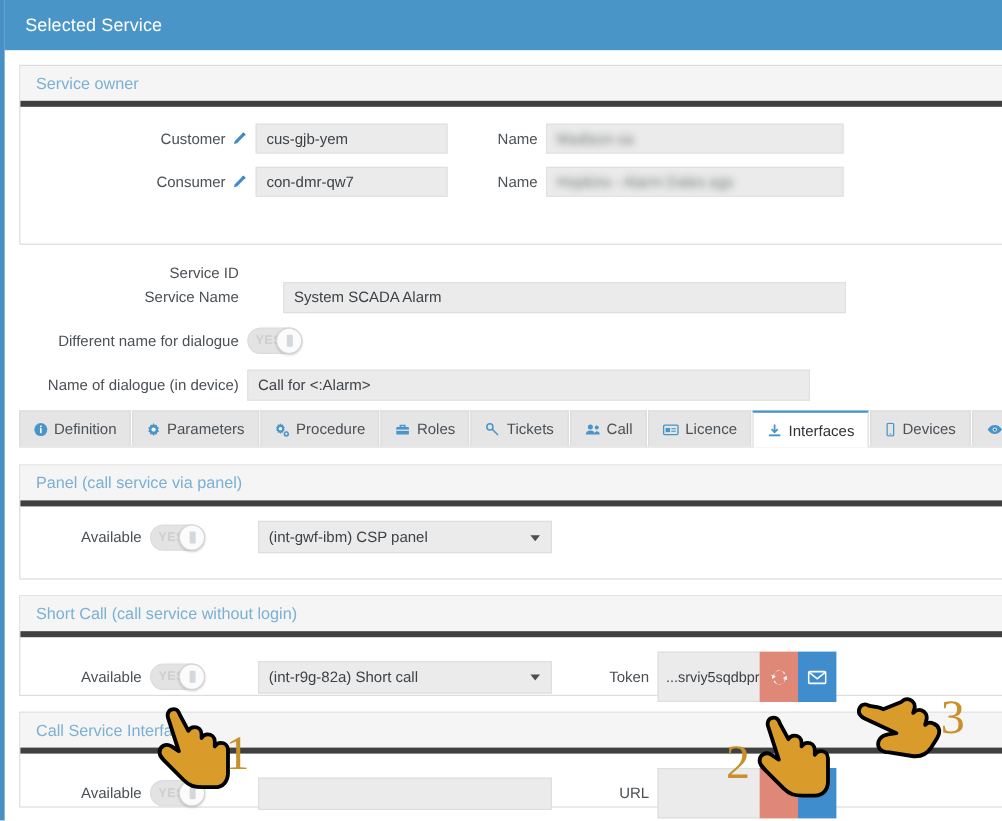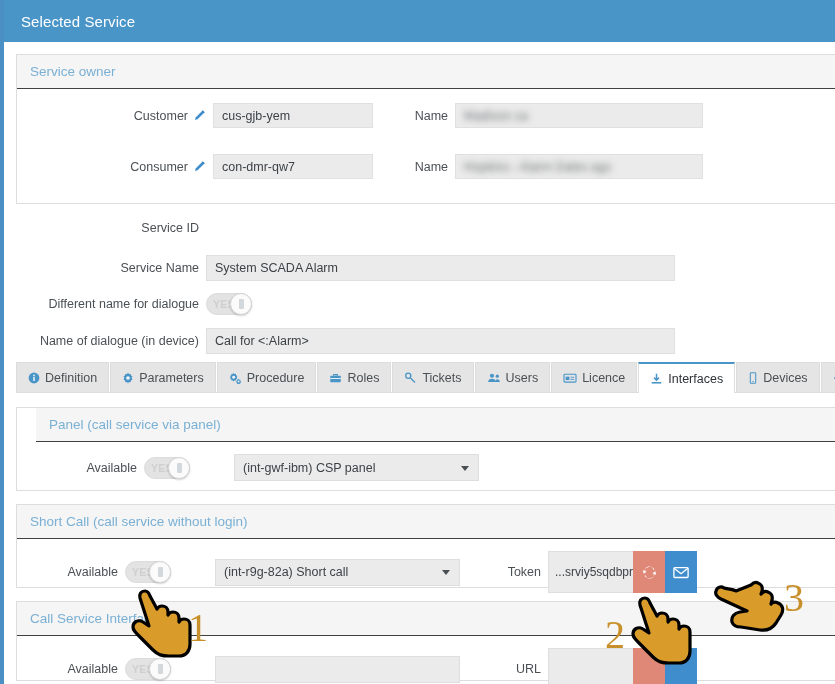--- a/index.html
+++ b/index.html
@@ -44,21 +44,21 @@
   }
 
   
   .card {
     border: 1px solid #dddddd;
     background: #ffffff;
     width: 820px;
   }
   .card-head {
     background: #f5f5f5;
-    border-bottom: 1px solid #404040;
+    border-bottom: 5px solid #404040;
     height: 34px;
     display: flex; align-items: center;
     padding-left: 13px;
   }
   .card-head-title {
     color: #7ab0d4;
     font-size: 13.5px;
   }
   .card-body { padding: 10px 0 12px 0; }
 
@@ -218,21 +218,21 @@
   </div>
 
   <div class="body-area">
 
     <div class="card" style="height:150px;">
       <div class="card-head">
         <span class="card-head-title">Service owner</span>
       </div>
       <div class="card-body" style="padding-top:14px;">
 
-        <div class="frow" style="margin-bottom:26px;">
+        <div class="frow" style="margin-bottom:11px;">
           <span class="flabel" style="width:196px;">
             <span>Customer</span>
             <span class="pencil">
               <svg width="13" height="13" viewBox="0 0 16 16">
                 <path d="M12.1 1.6 14.4 3.9 5.6 12.7 2.4 13.6 3.3 10.4Z" fill="#3f8dcc"></path>
                 <path d="M11.4 2.3 13.7 4.6" stroke="#2d6fa5" stroke-width="1"></path>
               </svg>
             </span>
           </span>
           <span class="ftext" style="width:160px;">cus-gjb-yem</span>
@@ -253,25 +253,25 @@
           <span class="ftext" style="width:160px;">con-dmr-qw7</span>
           <span class="flabel" style="width:82px;">Name</span>
           <span class="ftext blurred" style="width:248px;">Hopkins - Alarm Dales ags</span>
         </div>
 
       </div>
     </div>
 
     <div style="padding-top:17px;">
 
-      <div class="frow" style="margin-bottom:20px;">
+      <div class="frow" style="margin-bottom:0;">
         <span class="flabel" style="width:190px;">Service ID</span>
       </div>
 
-      <div class="frow" style="margin-bottom:12px;">
+      <div class="frow" style="margin-bottom:12px;gap:30px;">
         <span class="flabel" style="width:190px;">Service Name</span>
         <span class="ftext" style="width:469px;height:26px;">System SCADA Alarm</span>
       </div>
 
       <div class="frow" style="margin-bottom:13px;">
         <span class="flabel" style="width:190px;">Different name for dialogue</span>
         <span class="toggle">
           <span class="tlabel">YES</span>
           <span class="knob">
               <i></i>
@@ -344,21 +344,21 @@
 
       <div class="tab">
         <span class="ticon">
           <svg width="14" height="12" viewBox="0 0 18 16">
               <circle cx="6.3" cy="5" r="2.8" fill="#4a95c8"></circle>
               <path d="M1.2 13.4c0-2.7 2.3-4.3 5.1-4.3s5.1 1.6 5.1 4.3z" fill="#4a95c8"></path>
               <circle cx="13.4" cy="5.6" r="2.2" fill="#4a95c8"></circle>
               <path d="M10.6 13.4c0-2.2 1.3-3.6 2.8-3.6s3.4 1.1 3.4 3.6z" fill="#4a95c8"></path>
             </svg>
         </span>
-        <span>Users</span>
+        <span>Call</span>
       </div>
 
       <div class="tab">
         <span class="ticon">
           <svg width="14" height="12" viewBox="0 0 18 16">
               <rect x="1" y="3" width="16" height="10.5" rx="1.2" fill="none" stroke="#4a95c8" stroke-width="1.5"></rect>
               <rect x="3.2" y="6.2" width="5" height="4.6" fill="#4a95c8"></rect>
               <rect x="9.6" y="6.4" width="5" height="1.2" fill="#4a95c8"></rect>
               <rect x="9.6" y="9.2" width="5" height="1.2" fill="#4a95c8"></rect>
             </svg>
@@ -392,21 +392,21 @@
               <path d="M1 8c2.4-3.6 5-5 8-5s5.6 1.4 8 5c-2.4 3.6-5 5-8 5s-5.6-1.4-8-5z" fill="#4a95c8"></path>
               <circle cx="9" cy="8" r="2.4" fill="#eaf3f9"></circle>
               <circle cx="9" cy="8" r="1.3" fill="#2d6fa5"></circle>
             </svg>
         </span>
 
       </div>
 
     </div>
 
-    <div class="card" style="margin-top:14px;height:84px;padding-left:19px;">
+    <div class="card" style="margin-top:14px;height:96px;">
       <div class="card-head">
         <span class="card-head-title">Panel (call service via panel)</span>
       </div>
       <div class="card-body" style="padding-top:12px;">
         <div class="frow" style="margin-bottom:0;">
           <span class="flabel" style="width:108px;">Available</span>
           <span class="toggle">
             <span class="tlabel">YES</span>
             <span class="knob">
                 <i></i>

